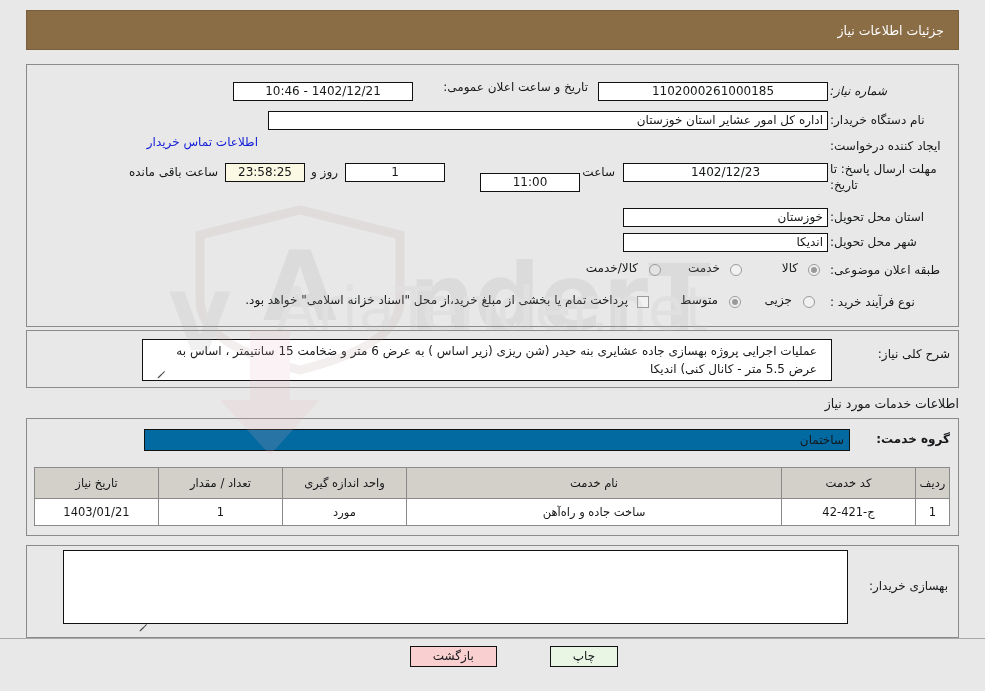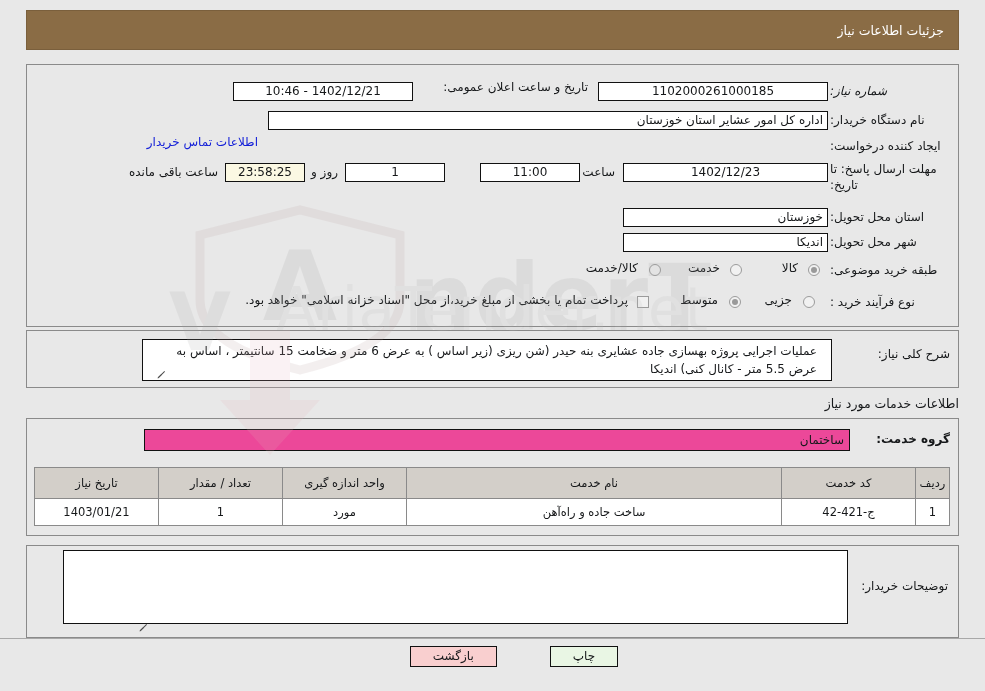--- a/index.html
+++ b/index.html
@@ -234,21 +234,21 @@
     font-weight: bold;
     color: #16181a;
   }
   .group-field {
     position: absolute;
     right: 108px;
     top: 10px;
     width: 706px;
     height: 22px;
     box-sizing: border-box;
-    background: #ec4899;
+    background: #0369a1;
     border: 1px solid #111111;
     font-size: 12px;
     line-height: 20px;
     padding: 0 5px;
     color: #16181a;
     text-align: right;
   }
 
   table.svc {
     position: absolute;
@@ -384,39 +384,39 @@
     <div class="row" style="position:absolute; right:0; top:68px; width:933px;">
       <div class="lbl" style="position:absolute; right:8px; width:120px;">ایجاد کننده درخواست:</div>
       <div class="link" style="position:absolute; right:700px; top:2px;margin-left:12px;">اطلاعات تماس خریدار</div>
     </div>
 
     <div class="row" style="position:absolute; right:0; top:96px; width:933px; height:40px; align-items:flex-start;">
       <div style="position:absolute; right:8px; width:120px; text-align:left; padding-left:6px;
                   font-size:12px; line-height:16px; color:#16181a;">مهلت ارسال پاسخ: تا تاریخ:</div>
       <div class="fld center" style="position:absolute; right:130px; top:2px; width:205px;">1402/12/23</div>
       <div class="plain" style="position:absolute; right:343px; top:4px;">ساعت</div>
-      <div class="fld center" style="position:absolute; right:378px; top:2px; width:100px;">11:00</div>
+      <div class="fld center" style="position:absolute; right:378px; top:12px; width:100px;">11:00</div>
       <div class="fld center" style="position:absolute; right:513px; top:2px; width:100px;">1</div>
       <div class="plain" style="position:absolute; right:620px; top:4px;">روز و</div>
       <div class="fld-timer" style="position:absolute; right:653px; top:2px; width:80px;">23:58:25</div>
       <div class="plain" style="position:absolute; right:740px; top:4px;">ساعت باقی مانده</div>
     </div>
 
     <div class="row" style="position:absolute; right:0; top:139px; width:933px;">
       <div class="lbl" style="position:absolute; right:8px; width:120px;">استان محل تحویل:</div>
       <div class="fld right" style="position:absolute; right:130px; width:205px;">خوزستان</div>
     </div>
 
     <div class="row" style="position:absolute; right:0; top:164px; width:933px;">
       <div class="lbl" style="position:absolute; right:8px; width:120px;">شهر محل تحویل:</div>
       <div class="fld right" style="position:absolute; right:130px; width:205px;">اندیکا</div>
     </div>
 
     <div class="row" style="position:absolute; right:0; top:192px; width:933px;">
-      <div class="lbl" style="position:absolute; right:8px; width:120px;">طبقه خرید موضوعی:</div>
+      <div class="lbl" style="position:absolute; right:8px; width:120px;">طبقه اعلان موضوعی:</div>
 
       <span class="radio checked" style="position:absolute; right:138px; top:7px;"></span>
       <span class="plain" style="position:absolute; right:160px; top:4px;">کالا</span>
 
       <span class="radio" style="position:absolute; right:216px; top:7px;"></span>
       <span class="plain" style="position:absolute; right:238px; top:4px;">خدمت</span>
 
       <span class="radio" style="position:absolute; right:297px; top:7px;"></span>
       <span class="plain" style="position:absolute; right:320px; top:4px;">کالا/خدمت</span>
     </div>
@@ -474,21 +474,21 @@
           <td class="svc-name">ساخت جاده و راه‌آهن</td>
           <td>مورد</td>
           <td>1</td>
           <td>1403/01/21</td>
         </tr>
       </tbody>
     </table>
   </div>
 
   <div class="panel-notes">
-    <div class="notes-label">توضیحات خریدار:</div>
+    <div class="notes-label">بهسازی خریدار:</div>
     <div class="notes-box"></div>
     <span class="resize-grip" style="left:112px; bottom:7px;"></span>
   </div>
 
   <div class="sep-line"></div>
 
   <div class="footer">
     <div class="btn btn-back">بازگشت</div>
     <div class="btn btn-print">چاپ</div>
   </div>

